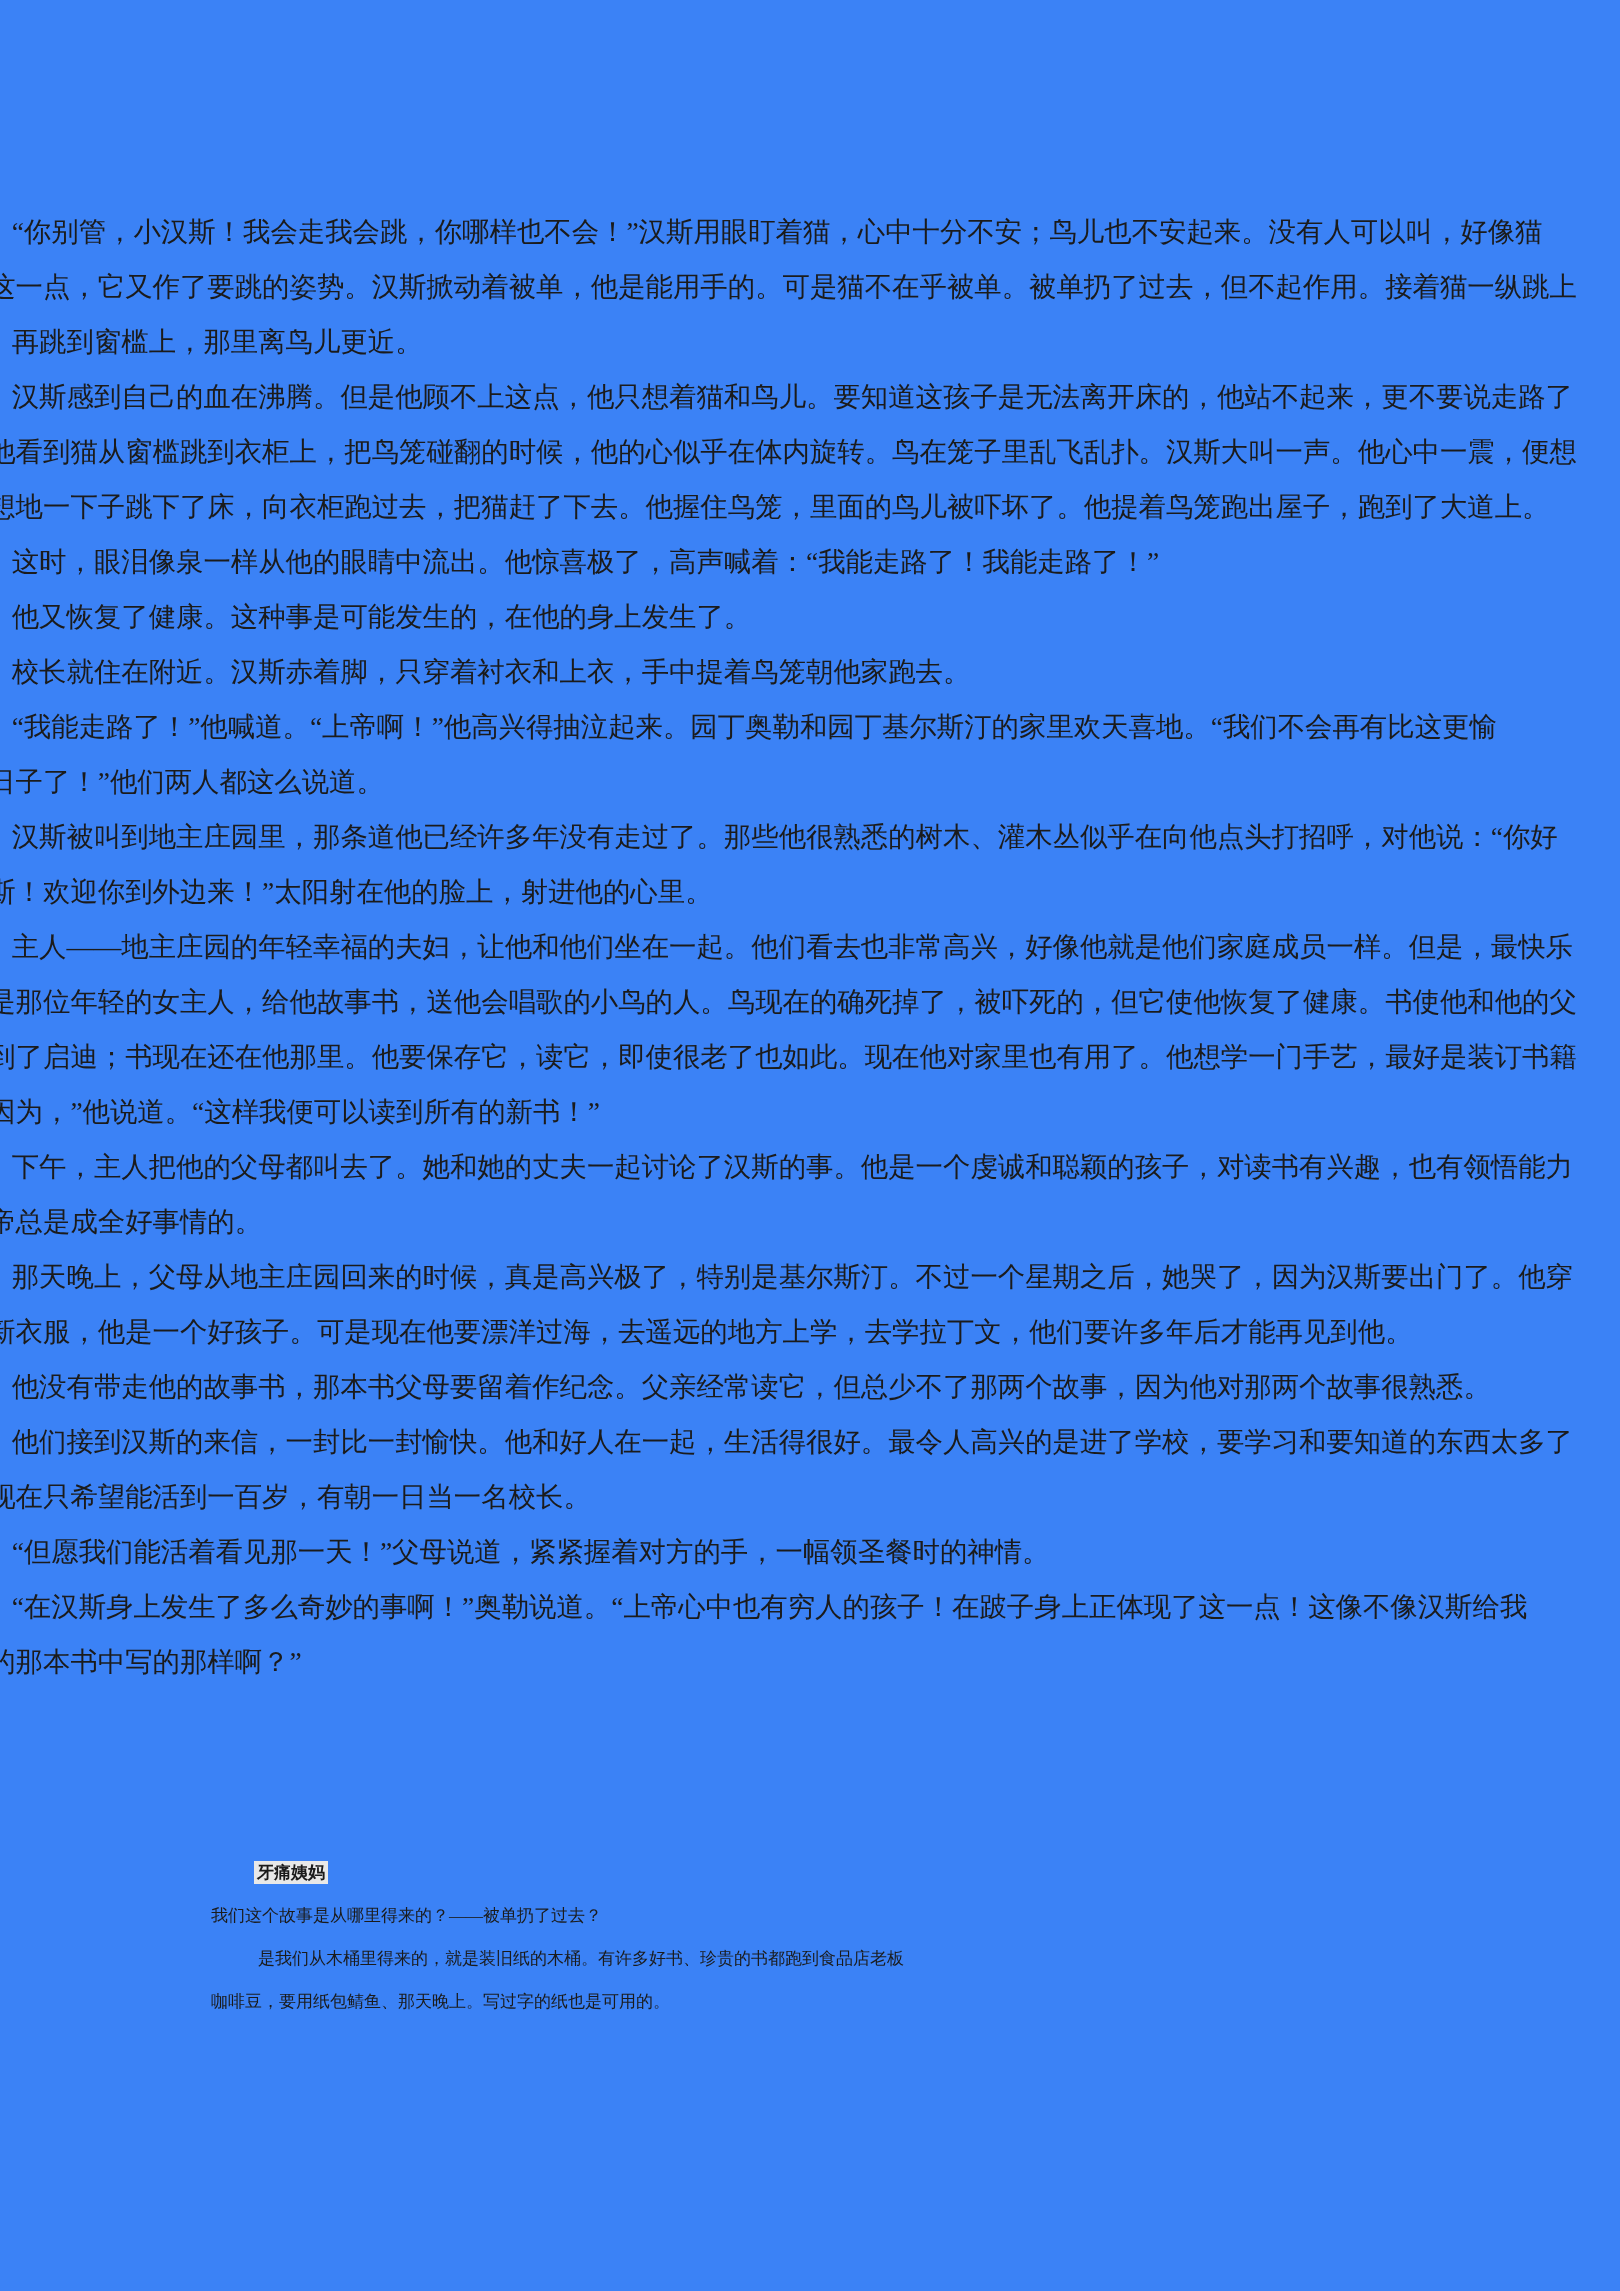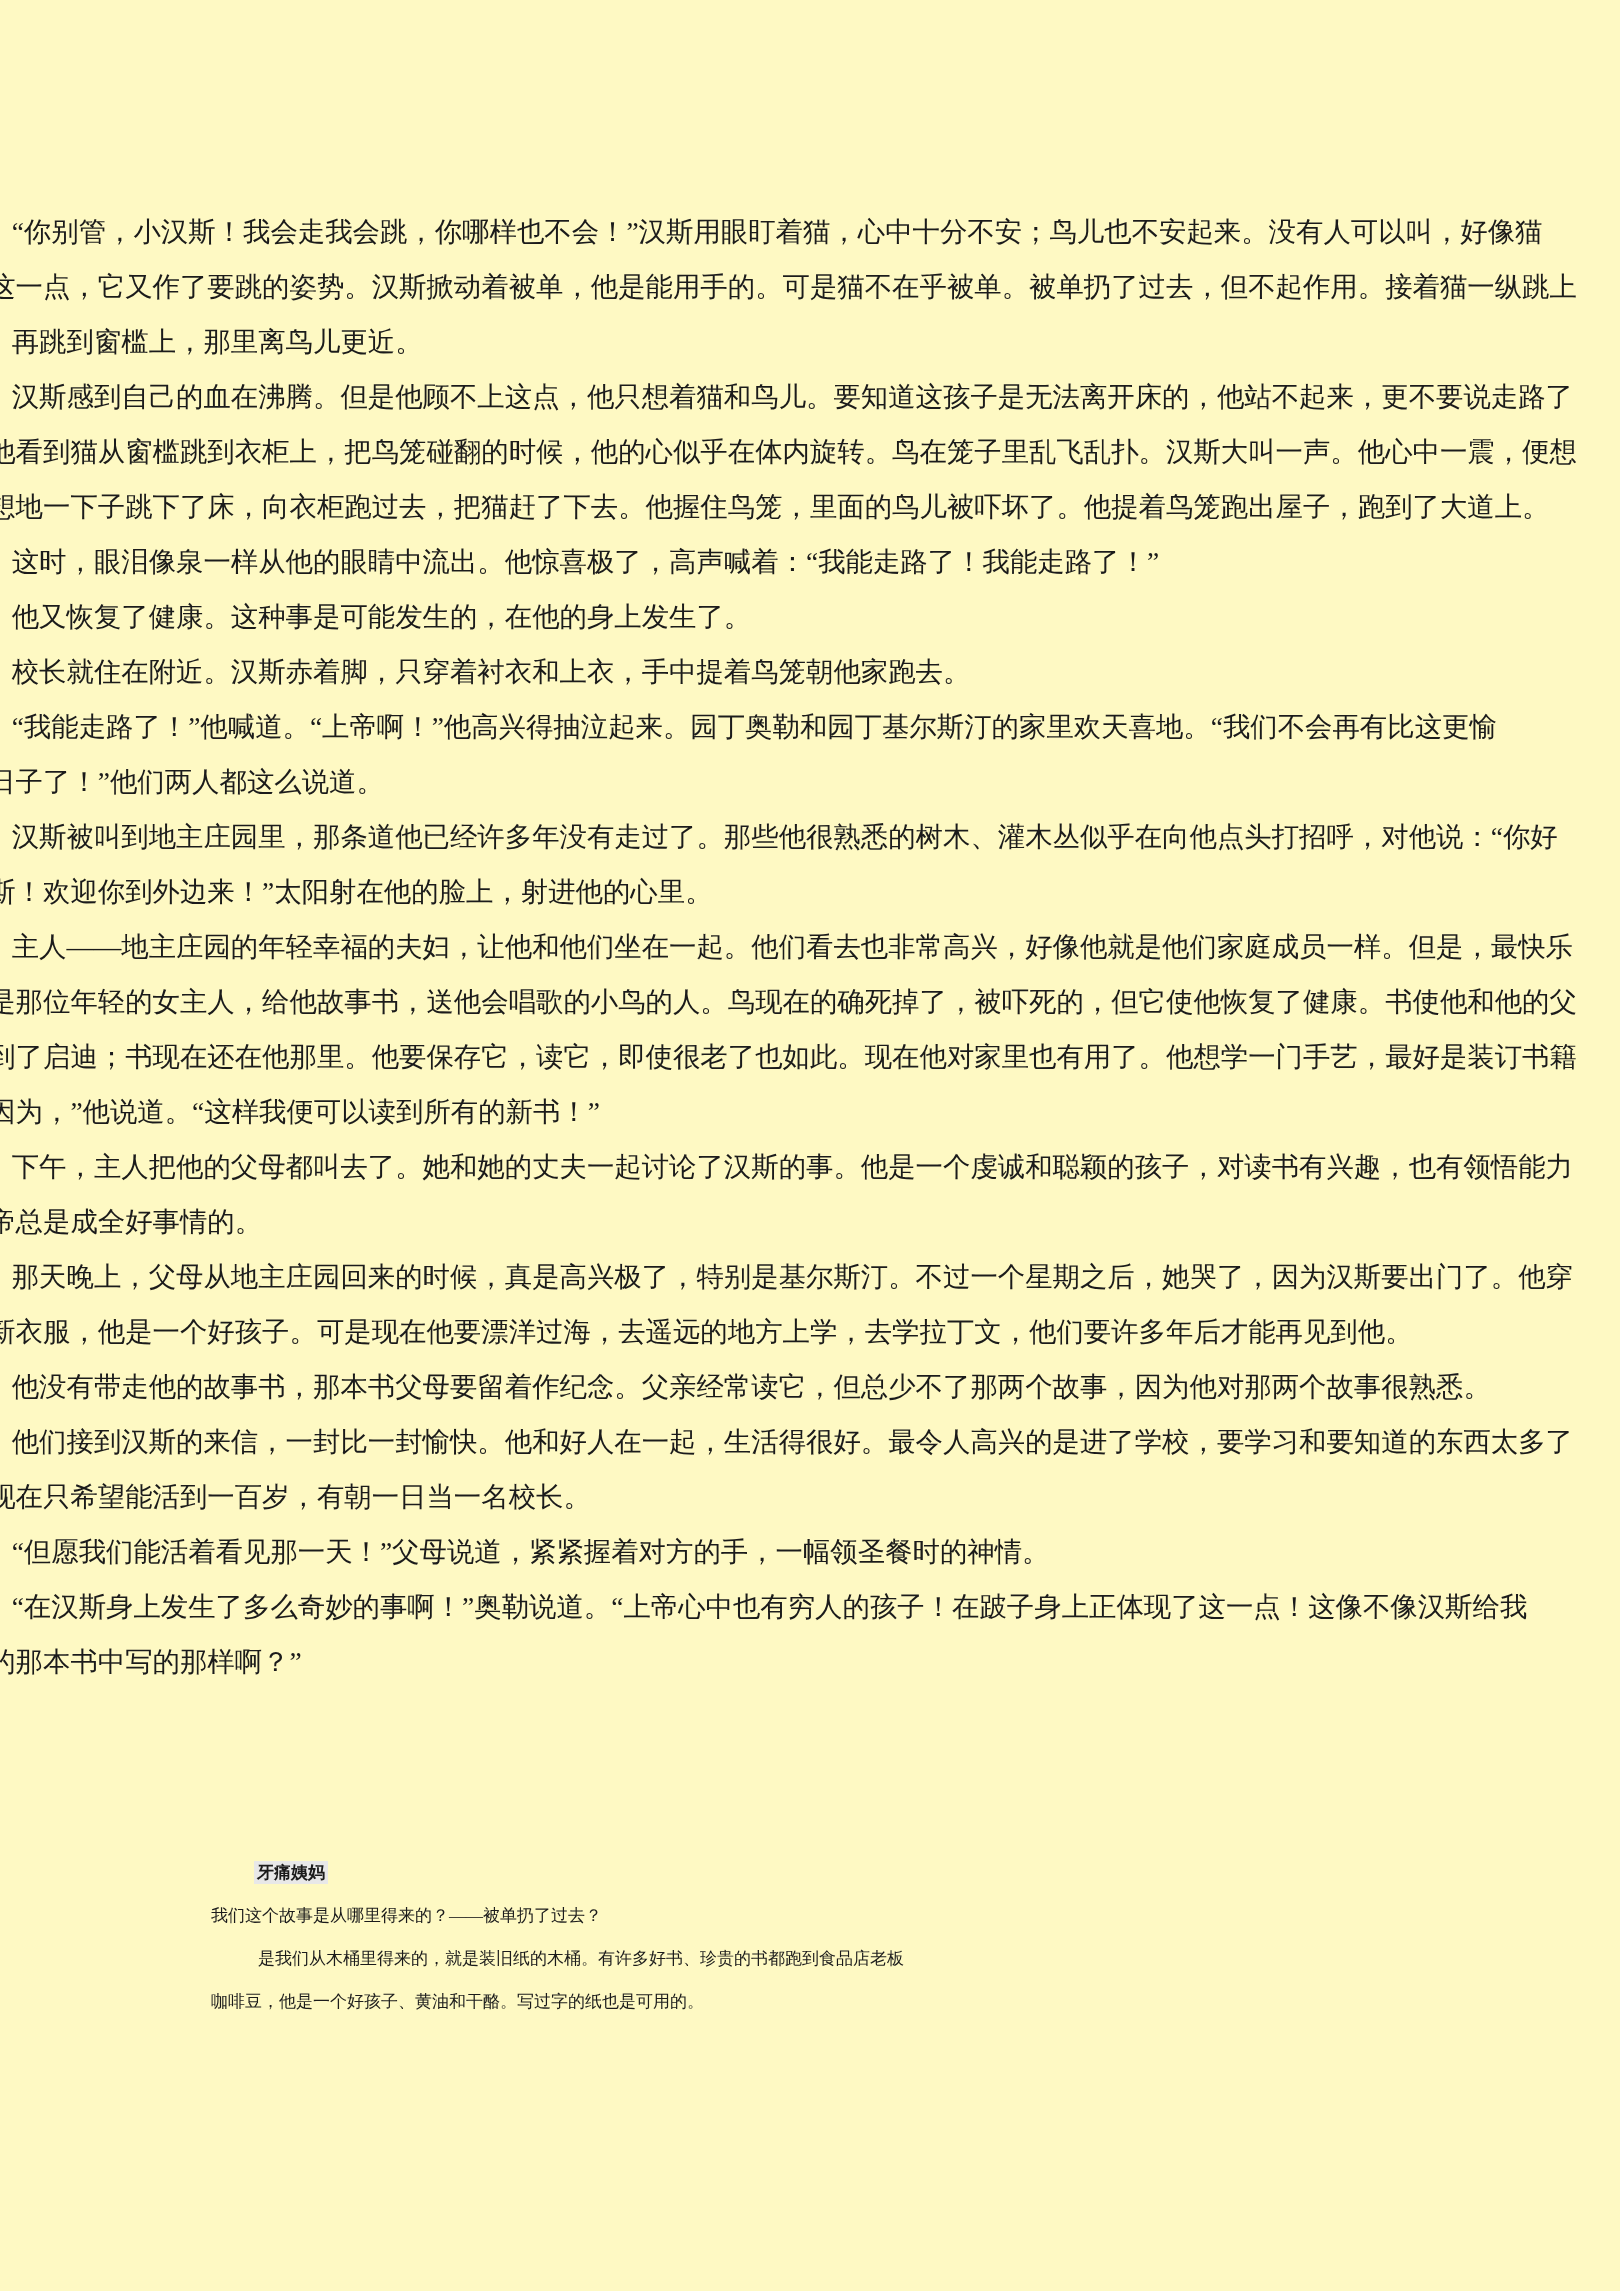--- a/index.html
+++ b/index.html
@@ -1,21 +1,21 @@
 <!DOCTYPE html>
 <html><head>
 <meta charset="utf-8">
 <style>
   html,body{margin:0;padding:0;}
   body{
     width:1620px;height:2292px;position:relative;overflow:hidden;
     background:#ffffff;color:#1b1b1b;
     font-family:"Liberation Serif","DejaVu Serif",serif;
   }
-  .page{position:absolute;inset:0;overflow:hidden;background:#fef9c3;}
+  .page{position:absolute;inset:0;overflow:hidden;background:#3b82f6;}
   
   .story{
     position:absolute;top:205px;left:-11.8px;width:1921px;
     font-size:27.4px;line-height:55px;
   }
   .story .line{white-space:nowrap;height:55px;overflow:visible;}
   .story .line.indent{text-indent:23.5px;}
   
   .section{
     position:absolute;top:1851px;left:211px;width:1372px;
@@ -61,18 +61,18 @@
       <div class="line">的那本书中写的那样啊？”</div>
     </div>
 
   <div class="section">
     <div class="heading-line">
       <span class="heading-hl" style="background: rgb(232, 232, 232);">牙痛姨妈</span>
     </div>
     <div id="section-host">
         <div class="line">我们这个故事是从哪里得来的？——被单扔了过去？</div>
         <div class="line indent">是我们从木桶里得来的，就是装旧纸的木桶。有许多好书、珍贵的书都跑到食品店老板</div>
-        <div class="line">咖啡豆，他是一个好孩子、黄油和干酪。写过字的纸也是可用的。</div>
+        <div class="line">咖啡豆，要用纸包鲭鱼、那天晚上。写过字的纸也是可用的。</div>
       </div>
   </div>
 
 </div>
 
 
 </body></html>

